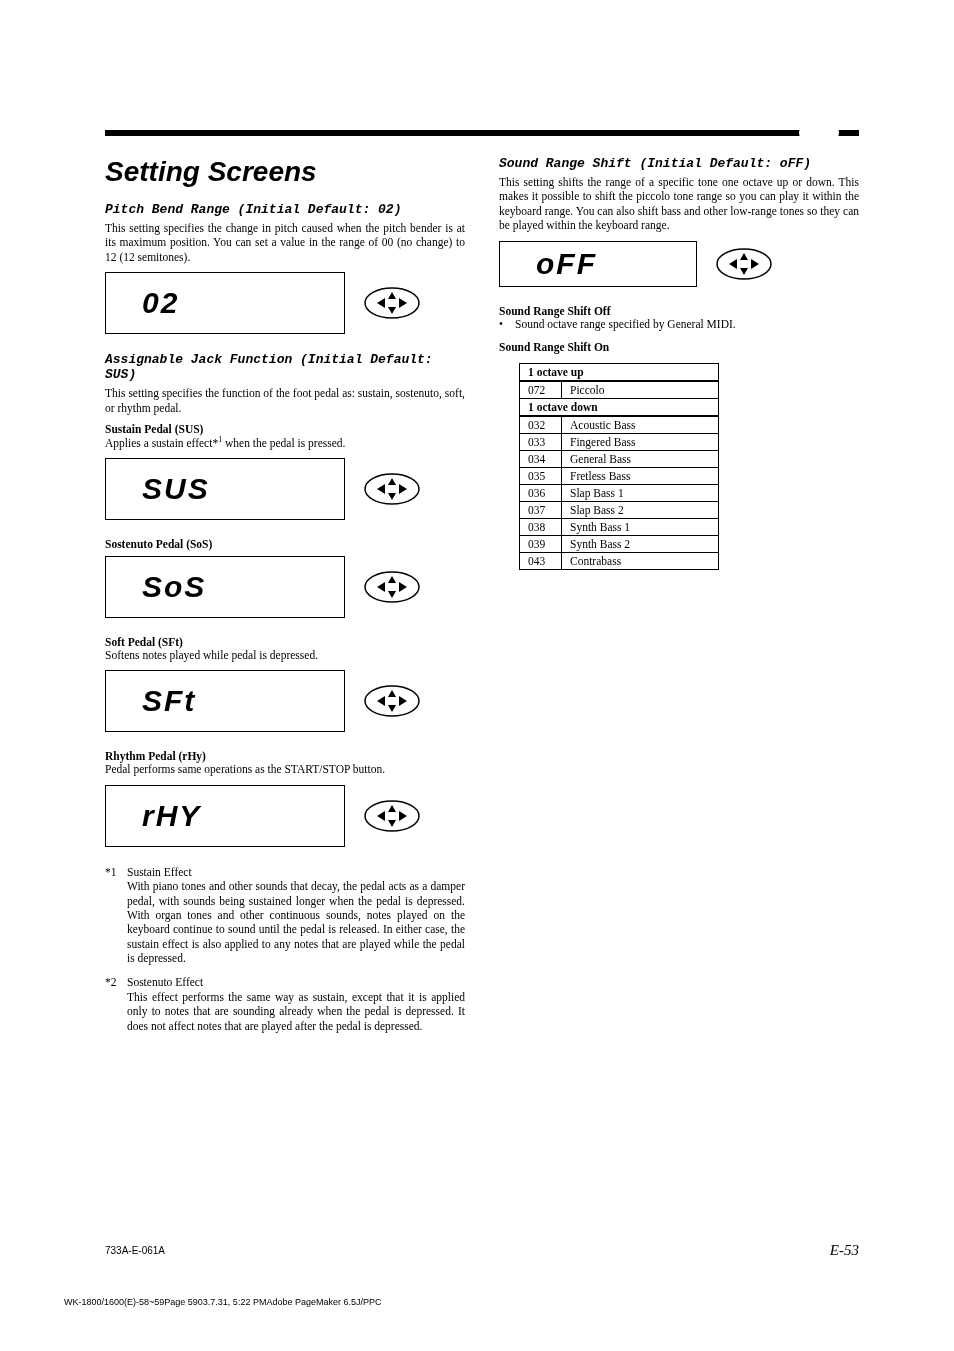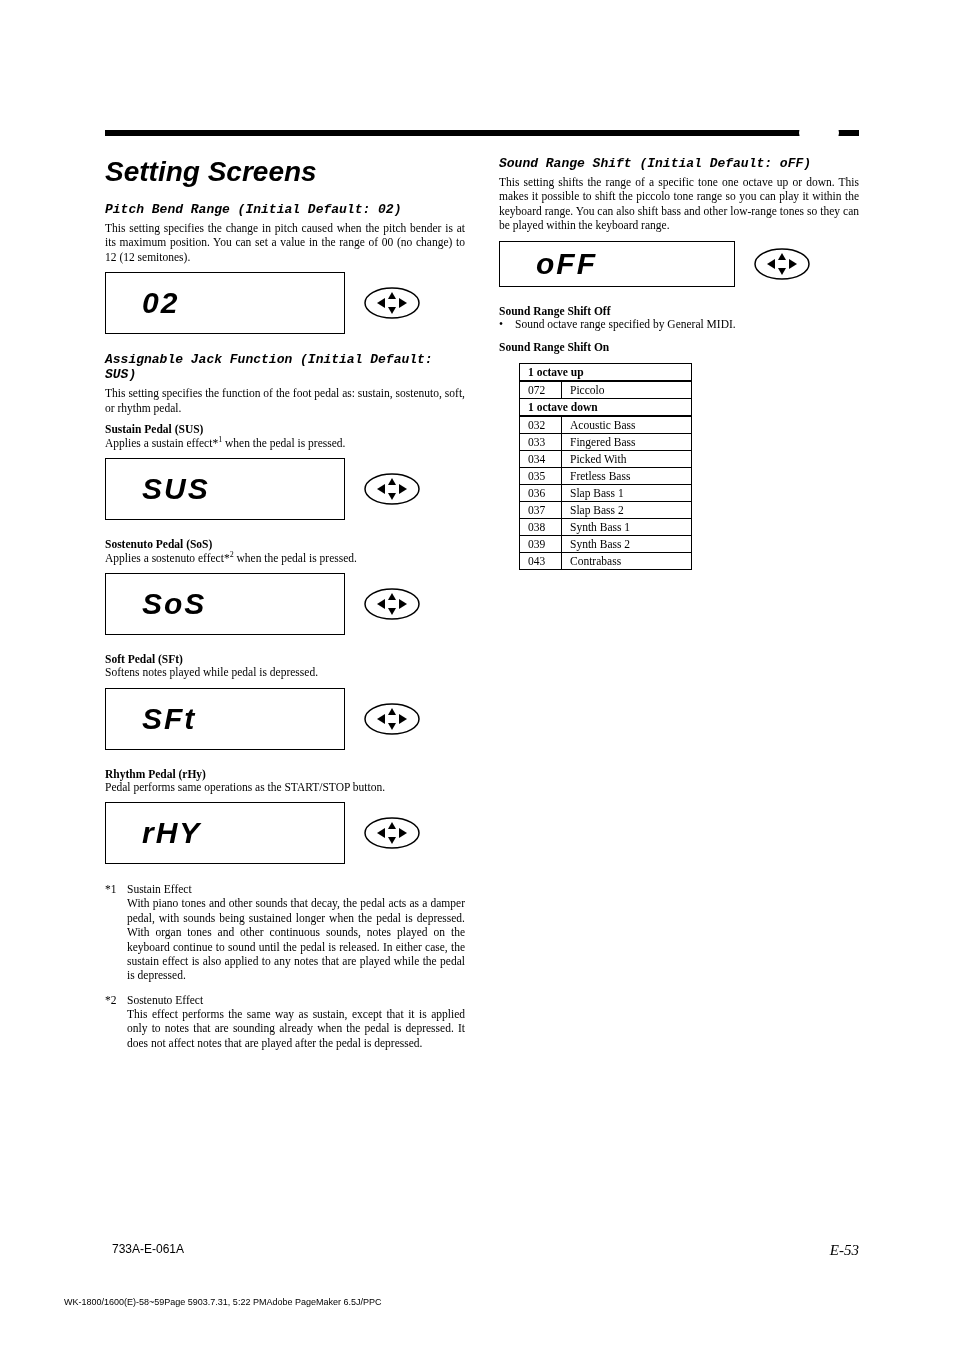--- a/index.html
+++ b/index.html
@@ -65,21 +65,21 @@
   .display-box {
     border: 1px solid #000;
     width: 240px;
     height: 62px;
     display: flex;
     align-items: center;
     padding-left: 36px;
   }
   .display-box-r {
     border: 1px solid #000;
-    width: 236px;
+    width: 198px;
     height: 46px;
     display: flex;
     align-items: center;
     padding-left: 36px;
   }
   .seg {
     font-family: "Arial Black", Arial, sans-serif;
     font-weight: 900;
     font-size: 30px;
     letter-spacing: 2px;
@@ -104,21 +104,21 @@
     line-height: 1.25;
     display: flex;
     gap: 6px;
     margin-bottom: 10px;
   }
   .bullet .bmark { flex: 0 0 10px; }
   table.srs {
     border-collapse: collapse;
     margin-top: 4px;
     font-size: 11.5px;
-    width: 173px;
+    width: 200px;
     margin-left: 20px;
   }
   table.srs td, table.srs th {
     border: 1px solid #000;
     padding: 2px 8px;
     text-align: left;
     font-weight: normal;
   }
   table.srs .sect {
     font-weight: bold;
@@ -127,22 +127,22 @@
   .pgnum {
     position: absolute;
     bottom: 92px;
     right: 95px;
     font-style: italic;
     font-size: 15px;
   }
   .docref {
     position: absolute;
     bottom: 95px;
-    left: 112px;
-    font-size: 12px;
+    left: 105px;
+    font-size: 10px;
     font-family: Arial, sans-serif;
   }
   .footer {
     position: absolute;
     bottom: 44px;
     left: 64px;
     right: 40px;
     font-family: Arial, sans-serif;
     font-size: 9px;
     display: flex;
@@ -189,21 +189,20 @@
       <svg class="arrows" viewBox="0 0 58 34">
           <ellipse cx="29" cy="17" rx="27" ry="15" fill="none" stroke="#000" stroke-width="1.5"></ellipse>
           <path d="M14 17 L22 12 L22 22 Z" fill="#000"></path>
           <path d="M29 6 L25 13 L33 13 Z" fill="#000"></path>
           <path d="M29 28 L25 21 L33 21 Z" fill="#000"></path>
           <path d="M44 17 L36 12 L36 22 Z" fill="#000"></path>
         </svg>
     </div>
 
     <div class="bold">Sostenuto Pedal (SoS)</div>
-    <div class="bodytext"><span>Applies a sostenuto effect*</span><sup>2</sup><span> when the pedal is pressed.</span></div>
     <div class="display-row">
       <div class="display-box">
           <span class="seg">SoS</span>
         </div>
       <svg class="arrows" viewBox="0 0 58 34">
           <ellipse cx="29" cy="17" rx="27" ry="15" fill="none" stroke="#000" stroke-width="1.5"></ellipse>
           <path d="M14 17 L22 12 L22 22 Z" fill="#000"></path>
           <path d="M29 6 L25 13 L33 13 Z" fill="#000"></path>
           <path d="M29 28 L25 21 L33 21 Z" fill="#000"></path>
           <path d="M44 17 L36 12 L36 22 Z" fill="#000"></path>
@@ -295,21 +294,21 @@
       <tr>
             <td>032</td>
             <td>Acoustic Bass</td>
           </tr>
       <tr>
             <td>033</td>
             <td>Fingered Bass</td>
           </tr>
       <tr>
             <td>034</td>
-            <td>Picked With</td>
+            <td>General Bass</td>
           </tr>
       <tr>
             <td>035</td>
             <td>Fretless Bass</td>
           </tr>
       <tr>
             <td>036</td>
             <td>Slap Bass 1</td>
           </tr>
       <tr>

